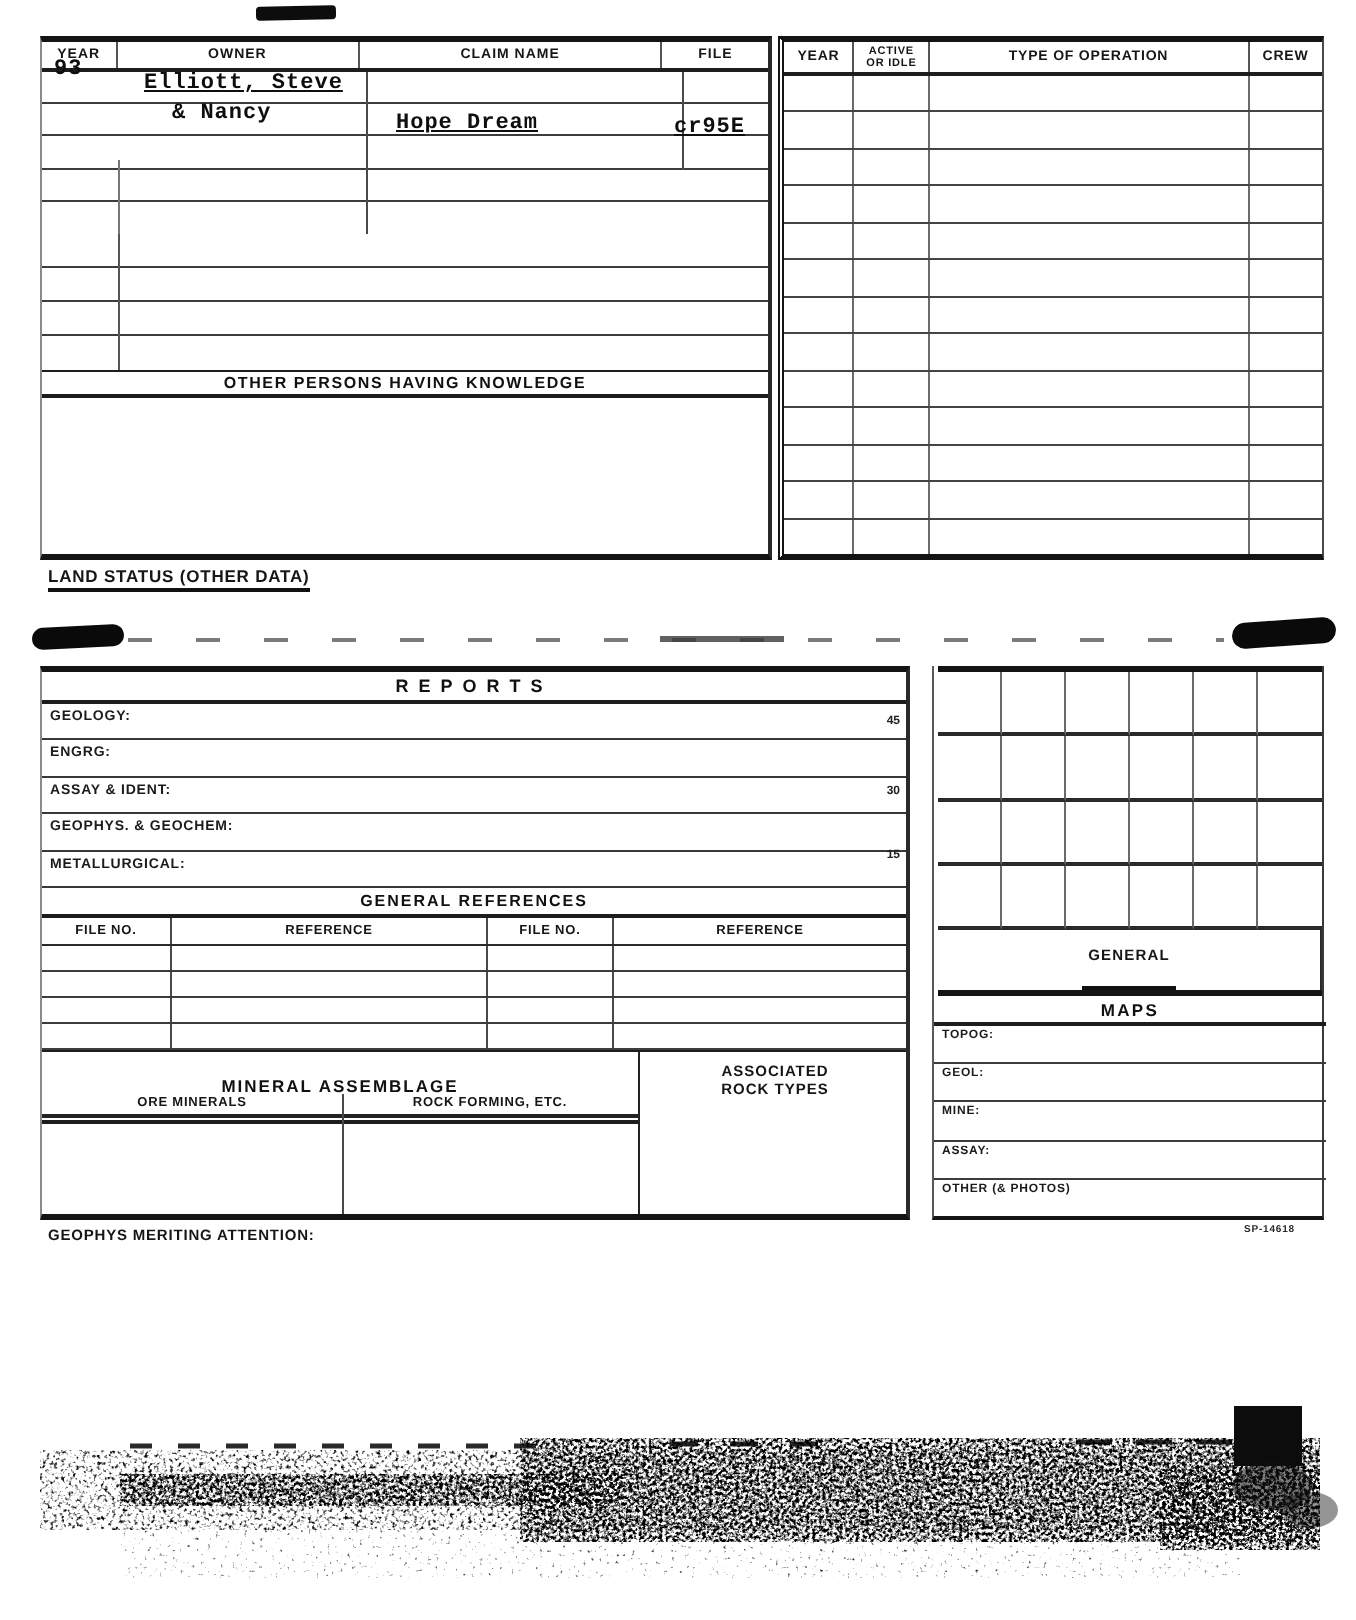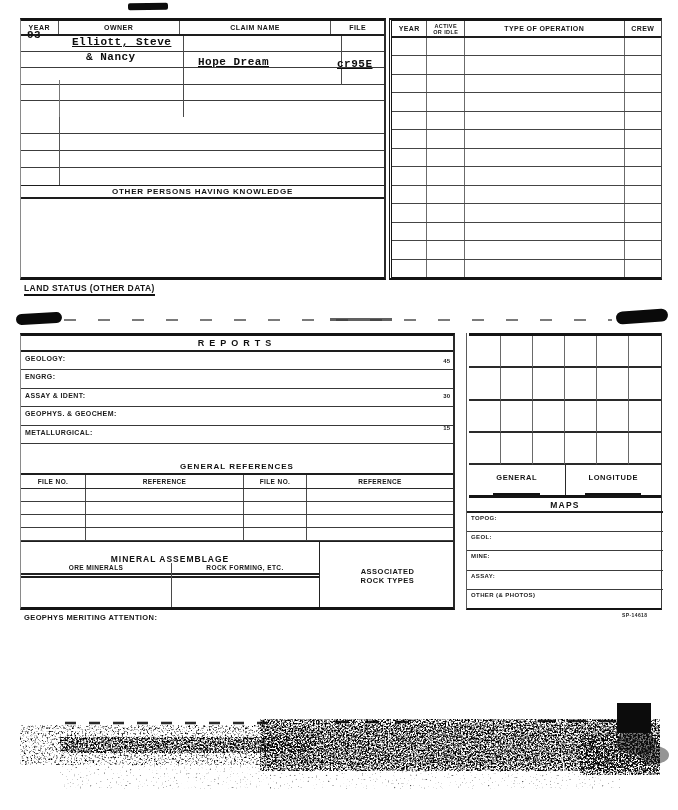--- a/index.html
+++ b/index.html
@@ -78,39 +78,39 @@
 
   
   .reports-panel {
     left:20px; top:333px; width:435px; height:277px;
     border-top:3px solid #141414; border-bottom:3px solid #141414;
     border-left:1px solid #8a8a8a; border-right:2px solid #2a2a2a;
     display:flex; flex-direction:column;
   }
   .reports-band { height:16px; border-bottom:2px solid #1d1d1d; font-size:9px; letter-spacing:5px; }
   .report-row { height:18.4px; border-bottom:1px solid #383838; padding:3px 0 0 4px; }
-  .genref-band { height:15px; border-bottom:2px solid #1d1d1d; font-size:8px; letter-spacing:1px;margin-top:16px; }
+  .genref-band { height:15px; border-bottom:2px solid #1d1d1d; font-size:8px; letter-spacing:1px; }
   .genref-header { height:14px; border-bottom:1px solid #2a2a2a; display:flex; }
   .genref-header > div { display:flex; align-items:center; justify-content:center; font-weight:bold; font-size:6.5px; letter-spacing:.4px; }
   .gr1 { width:65px; border-right:1px solid #4a4a4a; }
   .gr2 { width:158px; border-right:1px solid #4a4a4a; }
   .gr3 { width:63px; border-right:1px solid #4a4a4a; }
   .gr4 { flex:1; }
   .genref-row { height:13px; border-bottom:1px solid #3c3c3c; display:flex; }
   .genref-row > div:nth-child(1){ width:65px; border-right:1px solid #4a4a4a; }
   .genref-row > div:nth-child(2){ width:158px; border-right:1px solid #4a4a4a; }
   .genref-row > div:nth-child(3){ width:63px; border-right:1px solid #4a4a4a; }
   .mineral-wrap { flex:1; position:relative; border-top:1px solid #1d1d1d; }
   .mineral-band { position:absolute; left:0; top:0; width:298px; height:36px; border-bottom:2px solid #1d1d1d; font-size:8.5px; letter-spacing:1px; }
   .mineral-sub { position:absolute; left:0; top:21px; width:298px; height:12px; border-bottom:2px solid #222; display:flex; }
   .mineral-sub > div { display:flex; align-items:center; justify-content:center; font-weight:bold; font-size:6.5px; letter-spacing:.4px; }
   .ms1 { width:150px; } .ms2 { width:148px; }
   .mineral-vmid { position:absolute; left:150px; top:21px; bottom:0; width:1px; background:#4a4a4a; }
   .mineral-vright { position:absolute; left:298px; top:0; bottom:0; width:1px; background:#222; }
-  .assoc-head { position:absolute; left:298px; top:5px; width:137px; text-align:center; font-weight:bold; font-size:7.5px; letter-spacing:.5px; line-height:9px;margin-top:20px; }
+  .assoc-head { position:absolute; left:298px; top:5px; width:137px; text-align:center; font-weight:bold; font-size:7.5px; letter-spacing:.5px; line-height:9px; }
   .ticks { width:20px; text-align:right; font-weight:bold; font-size:6px; color:#222; }
 
   
   .maps-panel {
     left:466px; top:333px; width:196px; height:277px;
     border-left:1px solid #5a5a5a; border-right:1px solid #3a3a3a; border-bottom:2px solid #141414;
     position:relative;
   }
   .coord-grid { position:absolute; left:2px; top:0; width:192px; height:132px;
     border-top:3px solid #141414; display:grid;
@@ -349,23 +349,20 @@
     <div class="coord-cell"></div>
       <div class="coord-cell"></div>
       <div class="coord-cell"></div>
       <div class="coord-cell"></div>
       <div class="coord-cell"></div>
       <div class="coord-cell lastcol"></div>
   </div>
   <div class="latlong-row">
     <div>
         <span class="latlong-label">GENERAL</span>
-      </div>
-    <div>
-        <span class="latlong-label">LONGITUDE</span>
       </div>
   </div>
   <div class="band maps-band">MAPS</div>
   <div class="maps-rows">
     <div class="maps-row lbl">TOPOG:</div>
     <div class="maps-row lbl">GEOL:</div>
     <div class="maps-row lbl">MINE:</div>
     <div class="maps-row lbl">ASSAY:</div>
     <div class="maps-row lbl">OTHER (&amp; PHOTOS)</div>
   </div>

